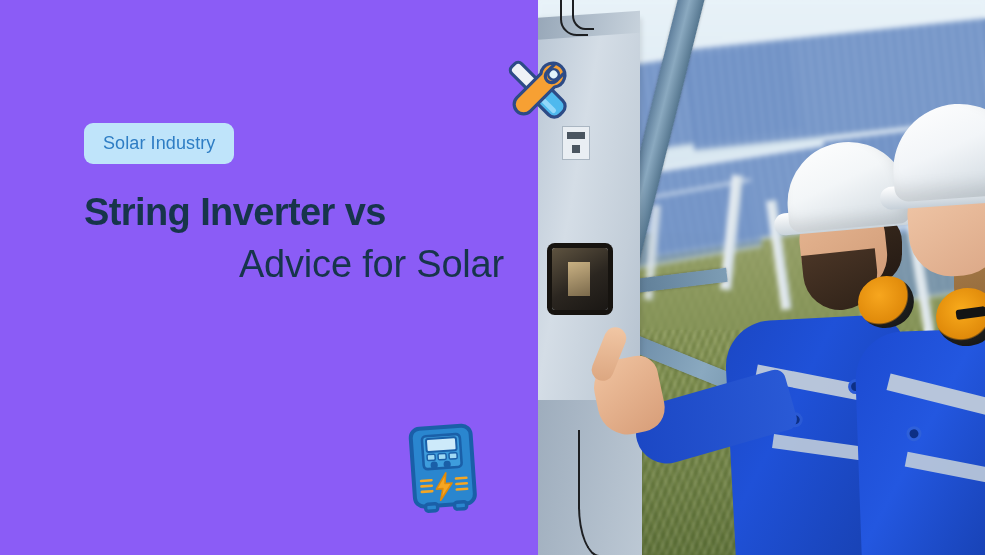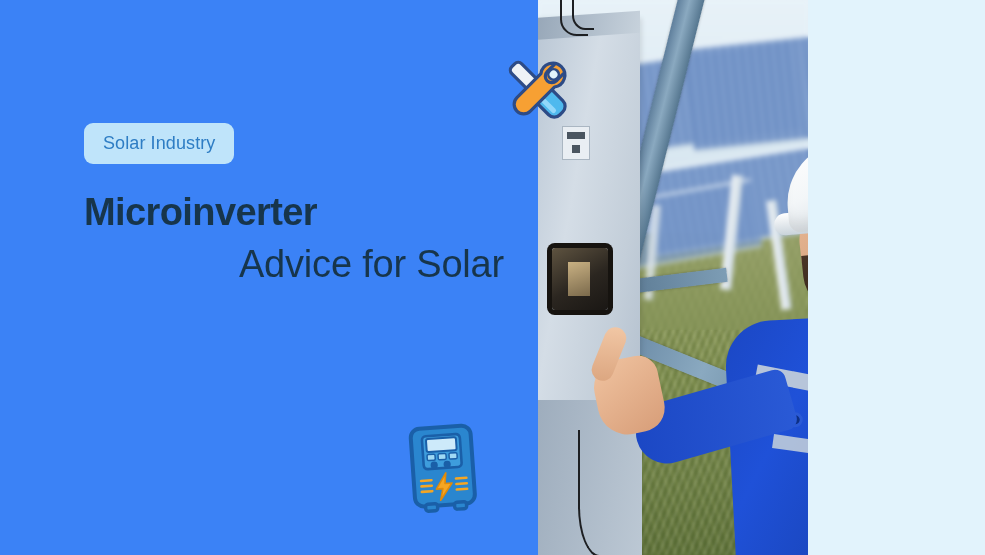--- a/index.html
+++ b/index.html
@@ -9,23 +9,23 @@
   body {
     width: 985px;
     height: 555px;
     overflow: hidden;
     font-family: "Liberation Sans", sans-serif;
     background: #e2f3fc;
   }
 
   .hero {
     position: relative;
-    width: 808px;
+    width: 985px;
     height: 555px;
-    background: #3b82f6;
+    background: #8b5cf6;
     overflow: hidden;
   }
 
   
   .text-panel {
     position: absolute;
     left: 0;
     top: 0;
     width: 540px;
     height: 555px;
@@ -474,21 +474,21 @@
 
 <div class="hero">
 
   <div class="text-panel">
 
     <div class="badge">
       <span>Solar Industry</span>
     </div>
 
     <h1 class="headline">
-      <span class="strong" style="display: block;">Microinverter</span>
+      <span class="strong" style="display: block;">String Inverter vs</span>
       <span class="light" style="display: block;">Advice for Solar</span>
     </h1>
   </div>
 
   <div class="tools-icon">
     <svg viewBox="0 0 74 78" width="74" height="78" aria-hidden="true">
 
       <g transform="rotate(-45 37 39)">
         <rect x="30" y="4" width="14" height="34" rx="5" fill="#eef2f6" stroke="#2d4b86" stroke-width="3.2"></rect>
         <rect x="27" y="36" width="20" height="36" rx="8" fill="#4fb9ee" stroke="#2d4b86" stroke-width="3.2"></rect>

